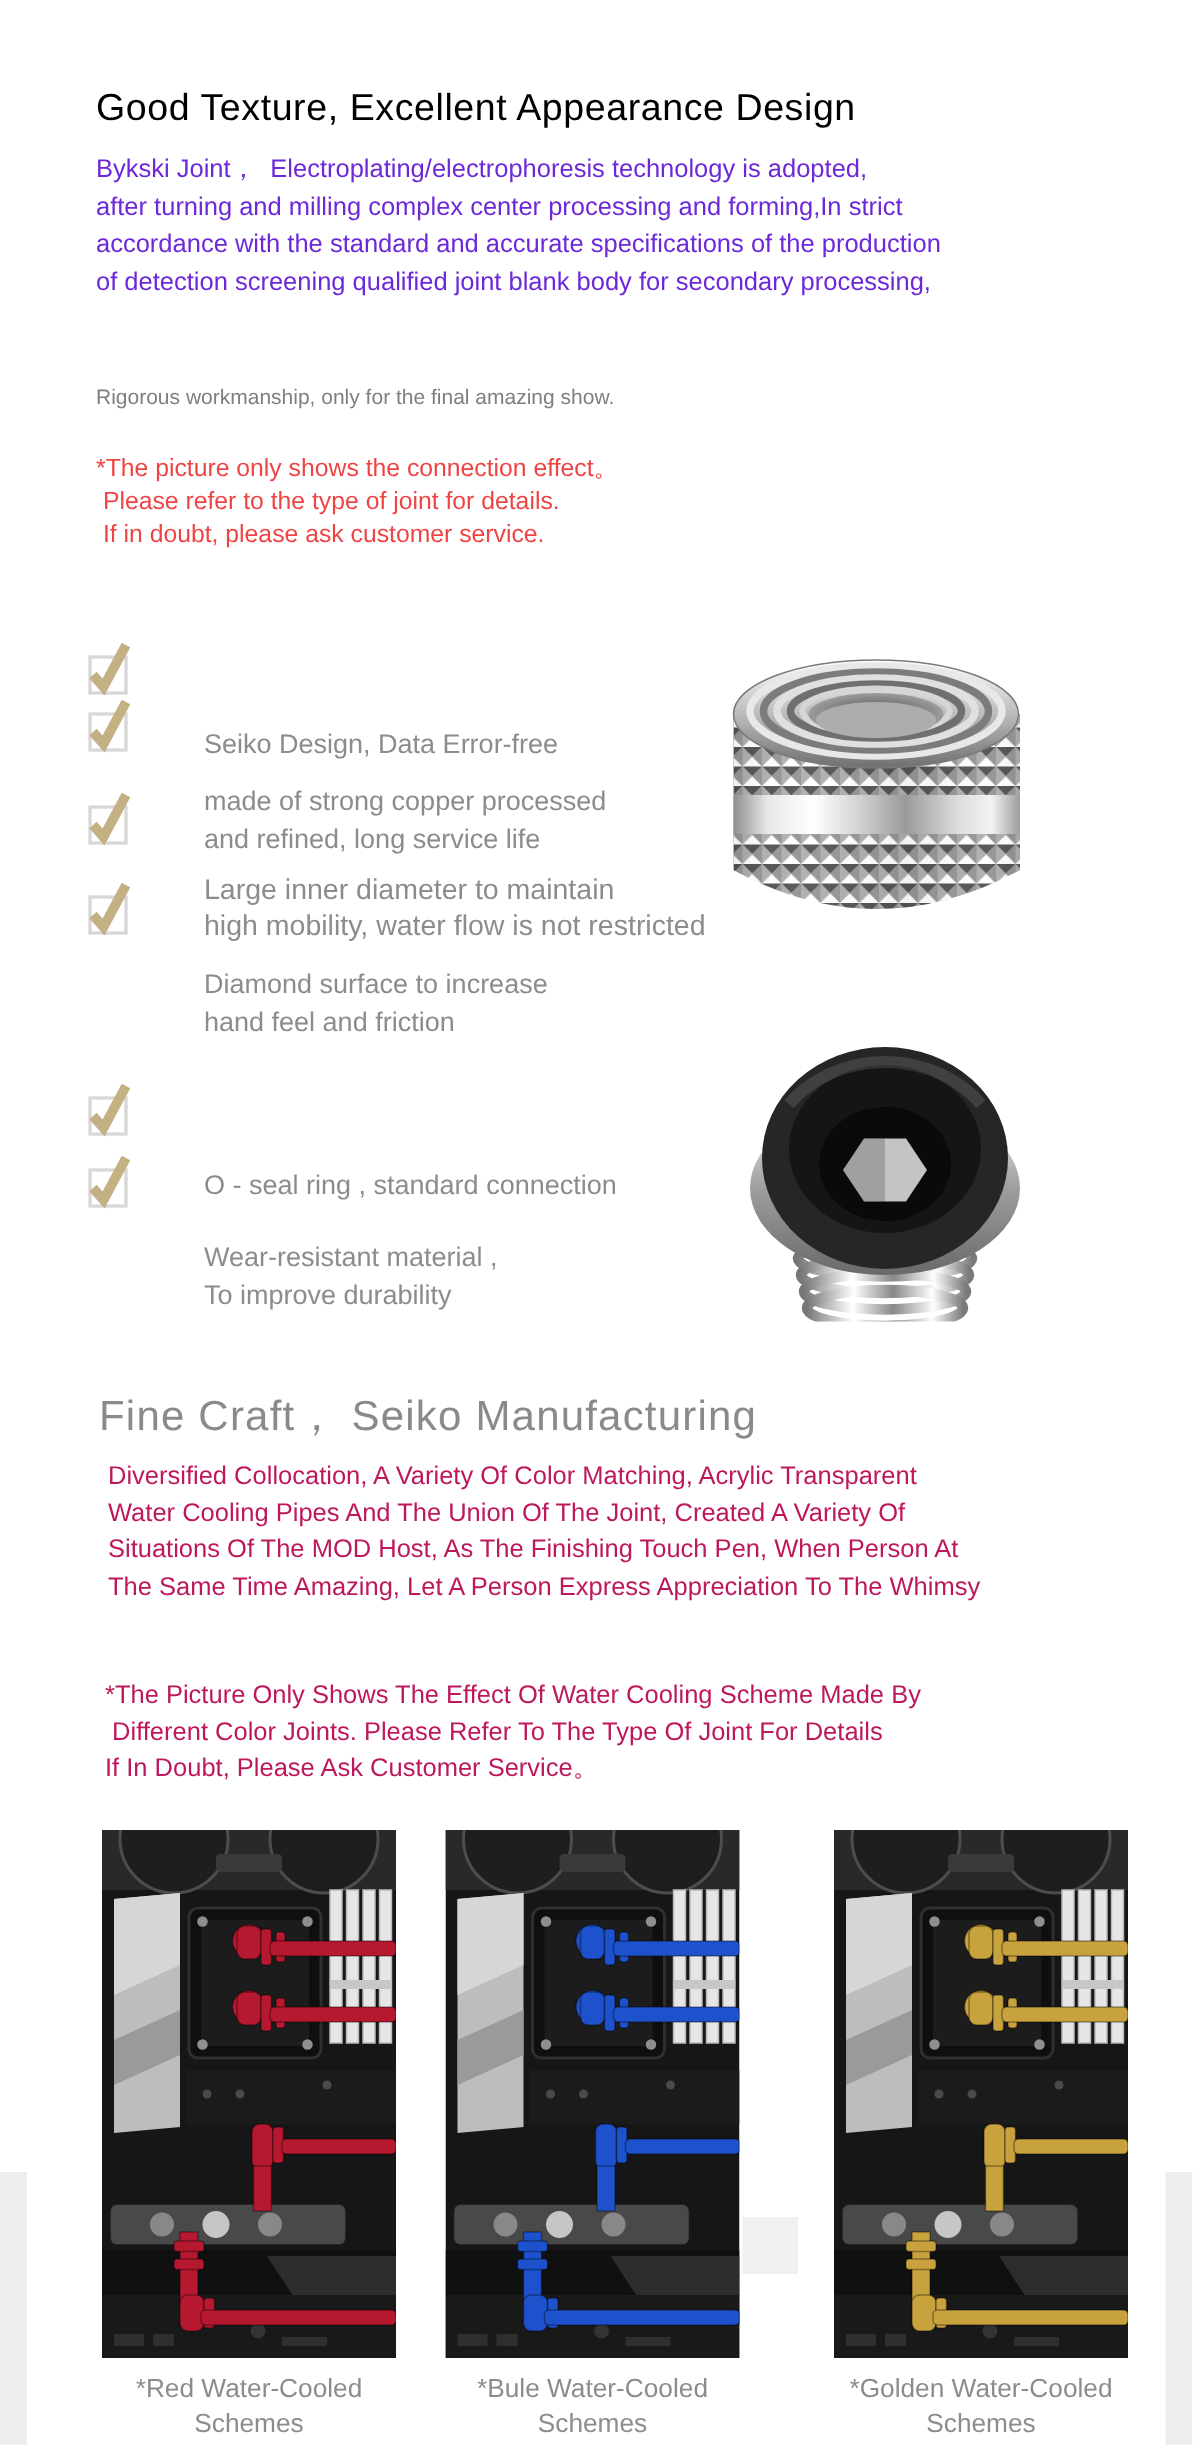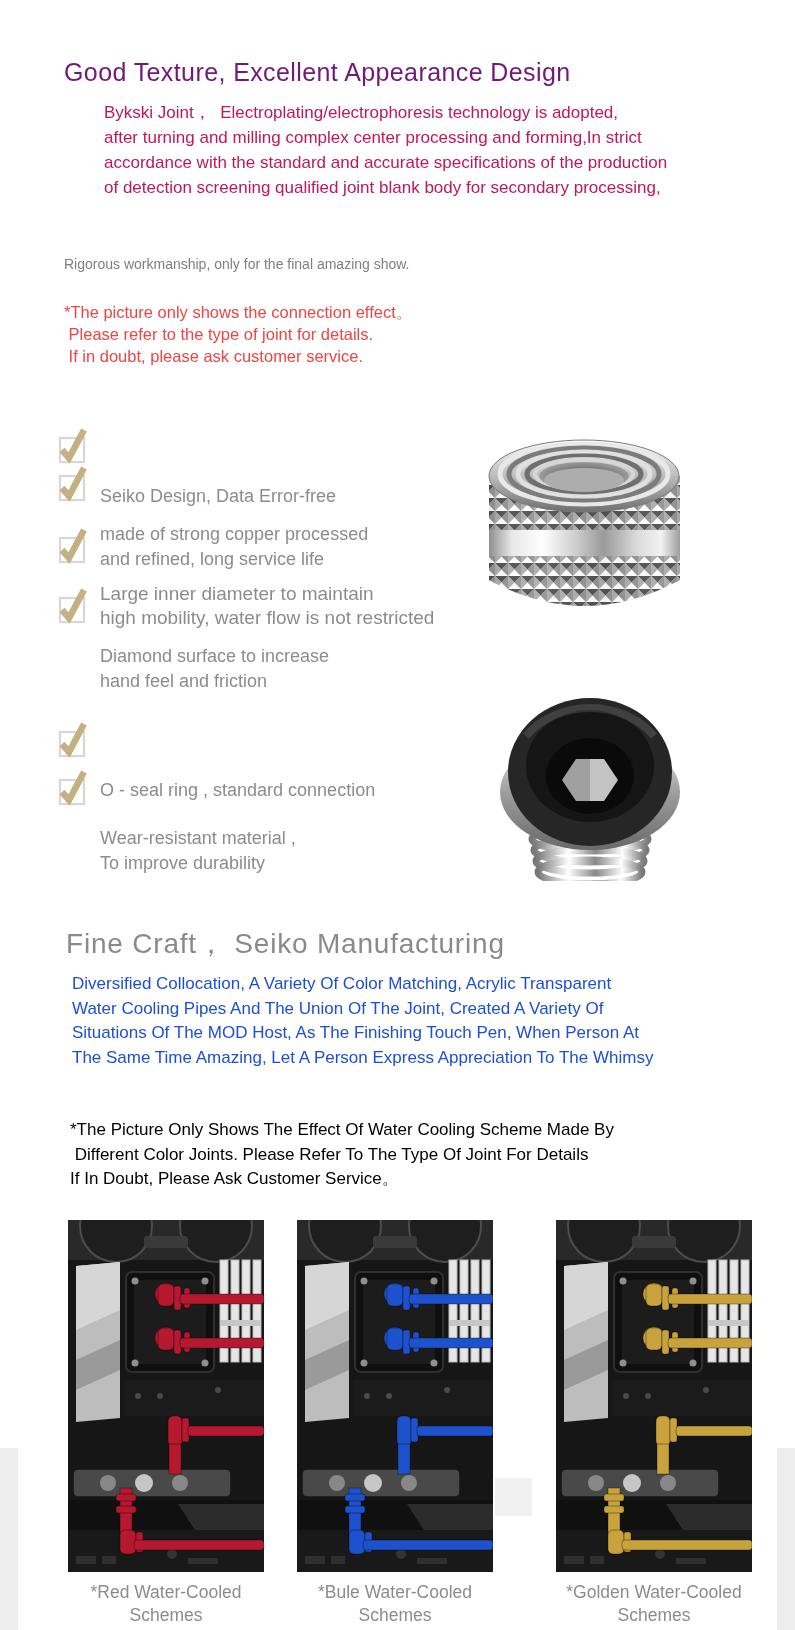--- a/index.html
+++ b/index.html
@@ -2,41 +2,41 @@
 <html><head>
 <meta charset="utf-8">
 <style>
   html,body{margin:0;padding:0;}
   body{
     width:795px;height:1630px;position:relative;background:#ffffff;
     font-family:"Liberation Sans", sans-serif;overflow:hidden;
   }
   .abs{position:absolute;}
   .h1{
-    font-size:25px;color:#701a75;letter-spacing:0.4px;font-weight:400;
+    font-size:25px;color:#000000;letter-spacing:0.4px;font-weight:400;
     white-space:nowrap;
   }
   .h2{
     font-size:28px;color:#8a8a8a;letter-spacing:0.8px;font-weight:400;
     white-space:nowrap;
   }
   .bodyline{
-    font-size:17px;color:#be185d;line-height:25px;white-space:pre;margin-left:40px;
+    font-size:17px;color:#6d28d9;line-height:25px;white-space:pre;
   }
   .bodyline2{
-    font-size:17px;color:#1d4ed8;line-height:24.5px;white-space:pre;
+    font-size:17px;color:#be185d;line-height:24.5px;white-space:pre;
   }
   .tagline{font-size:14px;color:#7f7f7f;white-space:pre;}
   .noteline{
     font-size:16.5px;color:#ef4444;line-height:22px;white-space:pre;
   }
   .noteline2{
-    font-size:17px;color:#000000;line-height:24.5px;white-space:pre;
-  }
-  .feature{position:absolute;left:56px;display:flex;align-items:flex-start;}
+    font-size:17px;color:#be185d;line-height:24.5px;white-space:pre;
+  }
+  .feature{position:absolute;left:56px;display:flex;align-items:flex-start;gap:36px;}
   .check-icon{width:36px;height:40px;flex:none;}
   .ftext{margin-left:8px;padding-top:10px;font-size:18px;color:#8c8c8c;line-height:25px;white-space:pre;}
   .feature.small .ftext{font-size:19px;line-height:24px;}
   .card{position:absolute;width:196px;}
   .mobo{width:196px;height:352px;display:block;}
   .caption{width:196px;text-align:center;margin-top:9px;font-size:17.5px;color:#8c8c8c;line-height:23px;}
   .edge{position:absolute;background:#ededed;}
 </style>
 </head>
 <body>

